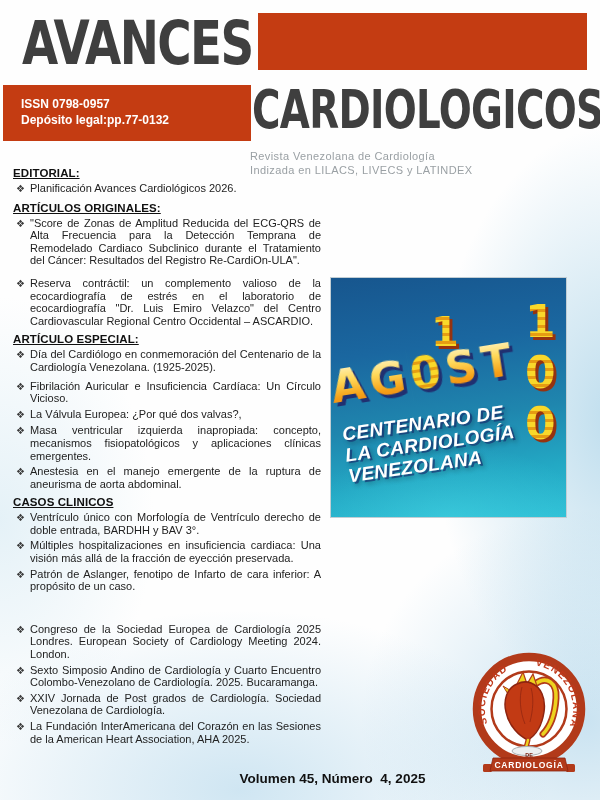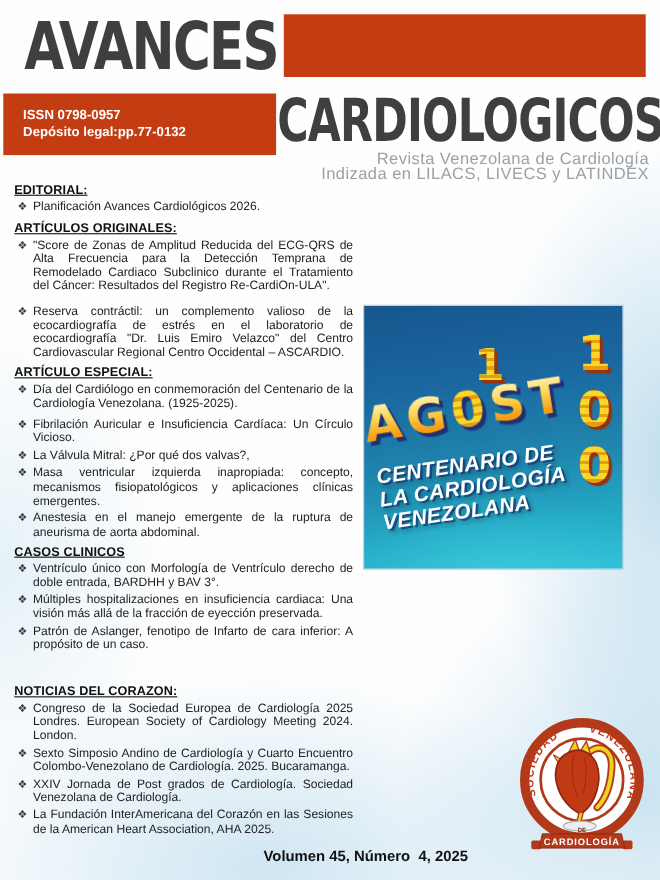--- a/index.html
+++ b/index.html
@@ -26,22 +26,22 @@
     color:#ffffff; font-weight:bold; font-size:12px; line-height:16px;
     padding:11px 0 0 18px; box-sizing:border-box;
   }
   .title-cardio{
     position:absolute; left:252px; top:78px;
     font-family:"DejaVu Sans", sans-serif; font-weight:bold;
     font-size:54px; color:#3f3f3f; letter-spacing:-1px;
     transform:scaleX(0.72); transform-origin:left top; white-space:nowrap;
   }
   .subtitle{
-    position:absolute; left:250px; top:138px; width:340px; text-align:right;
-    color:#9aa0a4; font-size:15px; line-height:14px; letter-spacing:0.4px;
+    position:absolute; left:250px; top:149px; width:340px; text-align:left;
+    color:#9aa0a4; font-size:11px; line-height:14px; letter-spacing:0.4px;
   }
   
   .toc{position:absolute; left:13px; top:167px; width:308px; font-size:11px; color:#222222;}
   .section{margin-bottom:6px;}
   .section.sp-lg{margin-bottom:30px;}
   .heading{
     font-weight:bold; text-decoration:underline; font-size:11.5px; color:#101010;
     margin-bottom:3px; letter-spacing:0.1px;
   }
   .item{display:flex; margin:0 0 3px 3px; line-height:12.6px;}
@@ -137,21 +137,21 @@
       </div>
     </div>
 
     <div class="section">
       <div class="item">
         <span class="bullet">❖</span>
         <span class="itext">Fibrilación Auricular e Insuficiencia Cardíaca: Un Círculo Vicioso.</span>
       </div>
       <div class="item">
         <span class="bullet">❖</span>
-        <span class="itext">La Válvula Mitral: ¿Por qué dos valvas?,</span>
+        <span class="itext">La Válvula Europea: ¿Por qué dos valvas?,</span>
       </div>
       <div class="item">
         <span class="bullet">❖</span>
         <span class="itext">Masa ventricular izquierda inapropiada: concepto, mecanismos fisiopatológicos y aplicaciones clínicas emergentes.</span>
       </div>
       <div class="item">
         <span class="bullet">❖</span>
         <span class="itext">Anestesia en el manejo emergente de la ruptura de aneurisma de aorta abdominal.</span>
       </div>
     </div>
@@ -166,21 +166,20 @@
         <span class="bullet">❖</span>
         <span class="itext">Múltiples hospitalizaciones en insuficiencia cardiaca: Una visión más allá de la fracción de eyección preservada.</span>
       </div>
       <div class="item">
         <span class="bullet">❖</span>
         <span class="itext">Patrón de Aslanger, fenotipo de Infarto de cara inferior: A propósito de un caso.</span>
       </div>
     </div>
 
     <div class="section">
-      <div class="heading">NOTICIAS DEL CORAZON:</div>
       <div class="item">
         <span class="bullet">❖</span>
         <span class="itext">Congreso de la Sociedad Europea de Cardiología 2025 Londres. European Society of Cardiology Meeting 2024. London.</span>
       </div>
       <div class="item">
         <span class="bullet">❖</span>
         <span class="itext">Sexto Simposio Andino de Cardiología y Cuarto Encuentro Colombo-Venezolano de Cardiología. 2025. Bucaramanga.</span>
       </div>
       <div class="item">
         <span class="bullet">❖</span>

